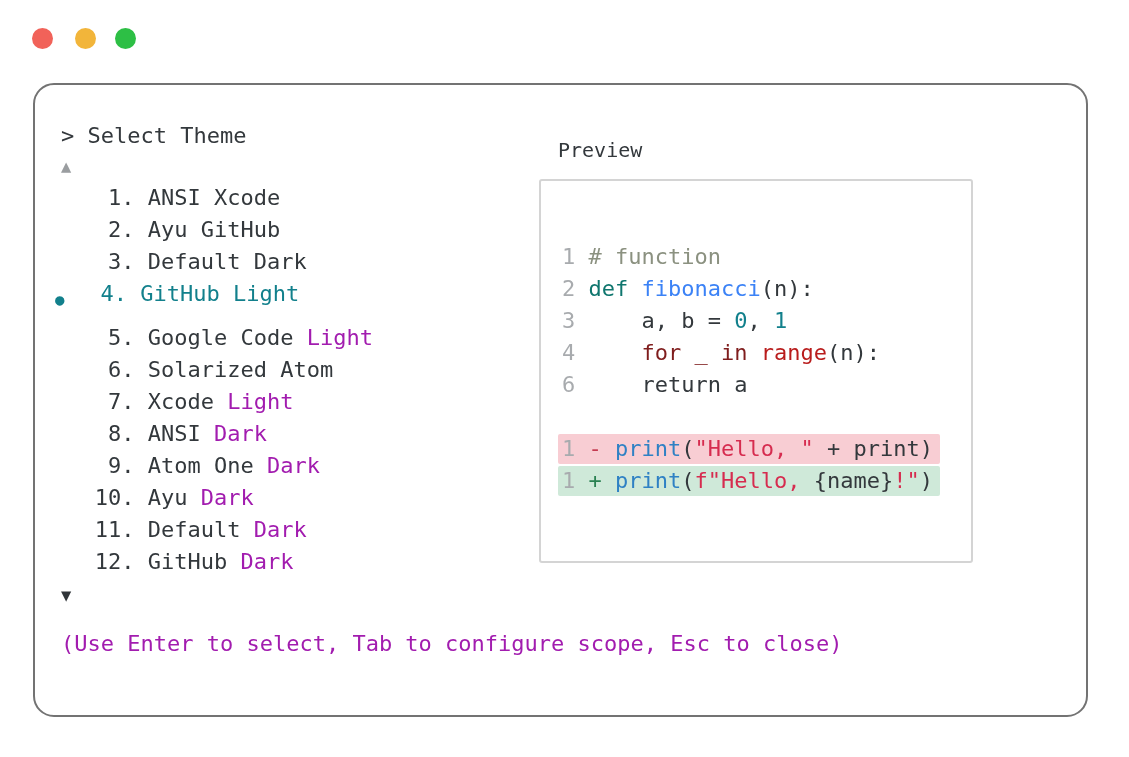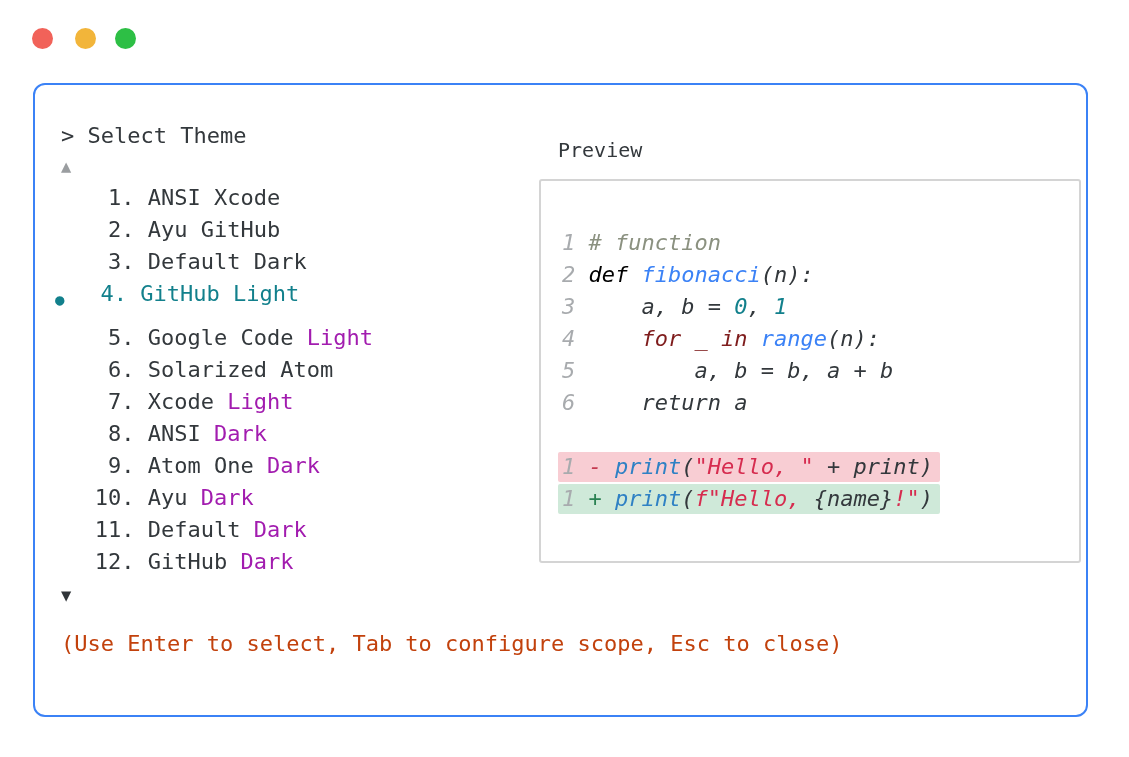--- a/index.html
+++ b/index.html
@@ -9,42 +9,42 @@
     font-family:"DejaVu Sans Mono","Liberation Mono",monospace;
     color:#33383c;
   }
   .traffic { position:absolute; top:28px; width:21px; height:21px; border-radius:50%; }
   #dot-close   { left:32px; }
   #dot-min     { left:75px; }
   #dot-zoom    { left:115px; }
 
   .window {
     position:absolute; left:33px; top:83px; width:1055px; height:634px;
-    border:2px solid #3b82f6; border-radius:12px; background:#ffffff;
+    border:2px solid #737373; border-radius:21px; background:#ffffff;
   }
 
   .picker-title { position:absolute; left:26px; top:35px; font-size:22px; line-height:32px; color:#33383c; }
   .scroll-up    { position:absolute; left:26px; top:67px;  font-size:17px; line-height:28px; color:#9a9da0; }
   .scroll-down  { position:absolute; left:26px; top:496px; font-size:17px; line-height:28px; color:#303539; }
 
   .theme-list { position:absolute; left:20px; top:97px; }
   .theme-row { display:flex; white-space:pre; font-size:22px; line-height:32px; cursor:default; }
   .theme-row .bullet { width:2ch; color:transparent; }
   .theme-row .bullet.on { color:inherit; font-size:0.72em; line-height:44px; }
   .theme-row .num { width:3ch; text-align:right; }
   .theme-row .secondary { color:#a21caf; }
   .theme-row.selected, .theme-row.selected .secondary { color:#12808c; }
 
-  .hint { position:absolute; left:26px; top:543px; font-size:22px; line-height:32px; color:#c2410c; }
+  .hint { position:absolute; left:26px; top:543px; font-size:22px; line-height:32px; color:#a21caf; }
 
   .preview-label { position:absolute; left:505px; top:49px; font-size:20px; line-height:32px;margin-left:18px; }
   .preview-box {
-    position:absolute; left:504px; top:94px; width:542px; height:384px;
+    position:absolute; left:504px; top:94px; width:434px; height:384px;
     border:2px solid #d4d4d4; border-radius:3px; background:#ffffff;
-    padding:46px 0 0 21px; overflow:hidden;font-style:italic;
+    padding:60px 0 0 21px; overflow:hidden;
   }
   .code-row { white-space:pre; font-size:22px; line-height:32px; }
   .code-row .ln { color:#a8abae; }
   .hl { display:inline-block; line-height:30px; padding:0 7px 0 4px; margin-left:-4px; border-radius:2px; }
 </style>
 </head>
 <body>
 
 <span id="dot-close" class="traffic" style="background: rgb(241, 98, 89);"></span>
 <span id="dot-min" class="traffic" style="background: rgb(242, 181, 58);"></span>
@@ -72,23 +72,22 @@
     </div>
 
   <div class="scroll-down">▼</div>
 
   <div class="hint">(Use Enter to select, Tab to configure scope, Esc to close)</div>
 
   <div class="preview-label">Preview</div>
 
   <div class="preview-box" id="preview-box">
       <div class="code-row"><span class="ln">1 </span><span style="color: rgb(139, 145, 128);"># function</span></div>
-      <div class="code-row"><span class="ln">2 </span><span style="color: #000000;">def </span><span style="color: #3b82f6;">fibonacci</span><span style="color: rgb(51, 56, 60);">(n):</span></div>
+      <div class="code-row"><span class="ln">2 </span><span style="color: #0f766e;">def </span><span style="color: #3b82f6;">fibonacci</span><span style="color: rgb(51, 56, 60);">(n):</span></div>
       <div class="code-row"><span class="ln">3 </span><span style="color: rgb(51, 56, 60);">    a, b = </span><span style="color: rgb(18, 128, 140);">0</span><span style="color: rgb(51, 56, 60);">, </span><span style="color: rgb(18, 128, 140);">1</span></div>
-      <div class="code-row"><span class="ln">4 </span><span style="color: #7f1d1d;">    for _ in </span><span style="color: #3b82f6;">range</span><span style="color: rgb(51, 56, 60);">(n):</span></div>
-      <div class="code-row"><span class="ln">5 </span><span style="color: rgb(51, 56, 60);">        a, b = b, a + b</span></div>
+      <div class="code-row"><span class="ln">4 </span><span style="color: #7f1d1d;">    for _ in </span><span style="color: #b91c1c;">range</span><span style="color: rgb(51, 56, 60);">(n):</span></div>
       <div class="code-row"><span class="ln">6 </span><span style="color: rgb(51, 56, 60);">    return a</span></div>
       <div class="code-row"><span class="ln"> </span></div>
       <div class="code-row"><span class="hl" style="background: rgb(248, 205, 211);"><span class="ln">1 </span><span style="color: rgb(196, 58, 80);">- </span><span style="color: rgb(47, 129, 196);">print</span><span style="color: rgb(51, 56, 60);">(</span><span style="color: rgb(214, 44, 79);">"Hello, "</span><span style="color: rgb(51, 56, 60);"> + print)</span></span></div>
       <div class="code-row"><span class="hl" style="background: rgb(207, 233, 217);"><span class="ln">1 </span><span style="color: rgb(42, 129, 82);">+ </span><span style="color: rgb(47, 129, 196);">print</span><span style="color: rgb(51, 56, 60);">(</span><span style="color: rgb(214, 44, 79);">f"Hello, </span><span style="color: rgb(51, 56, 60);">{name}</span><span style="color: rgb(214, 44, 79);">!"</span><span style="color: rgb(51, 56, 60);">)</span></span></div>
     </div>
 
 </div>
 
 </body></html>

